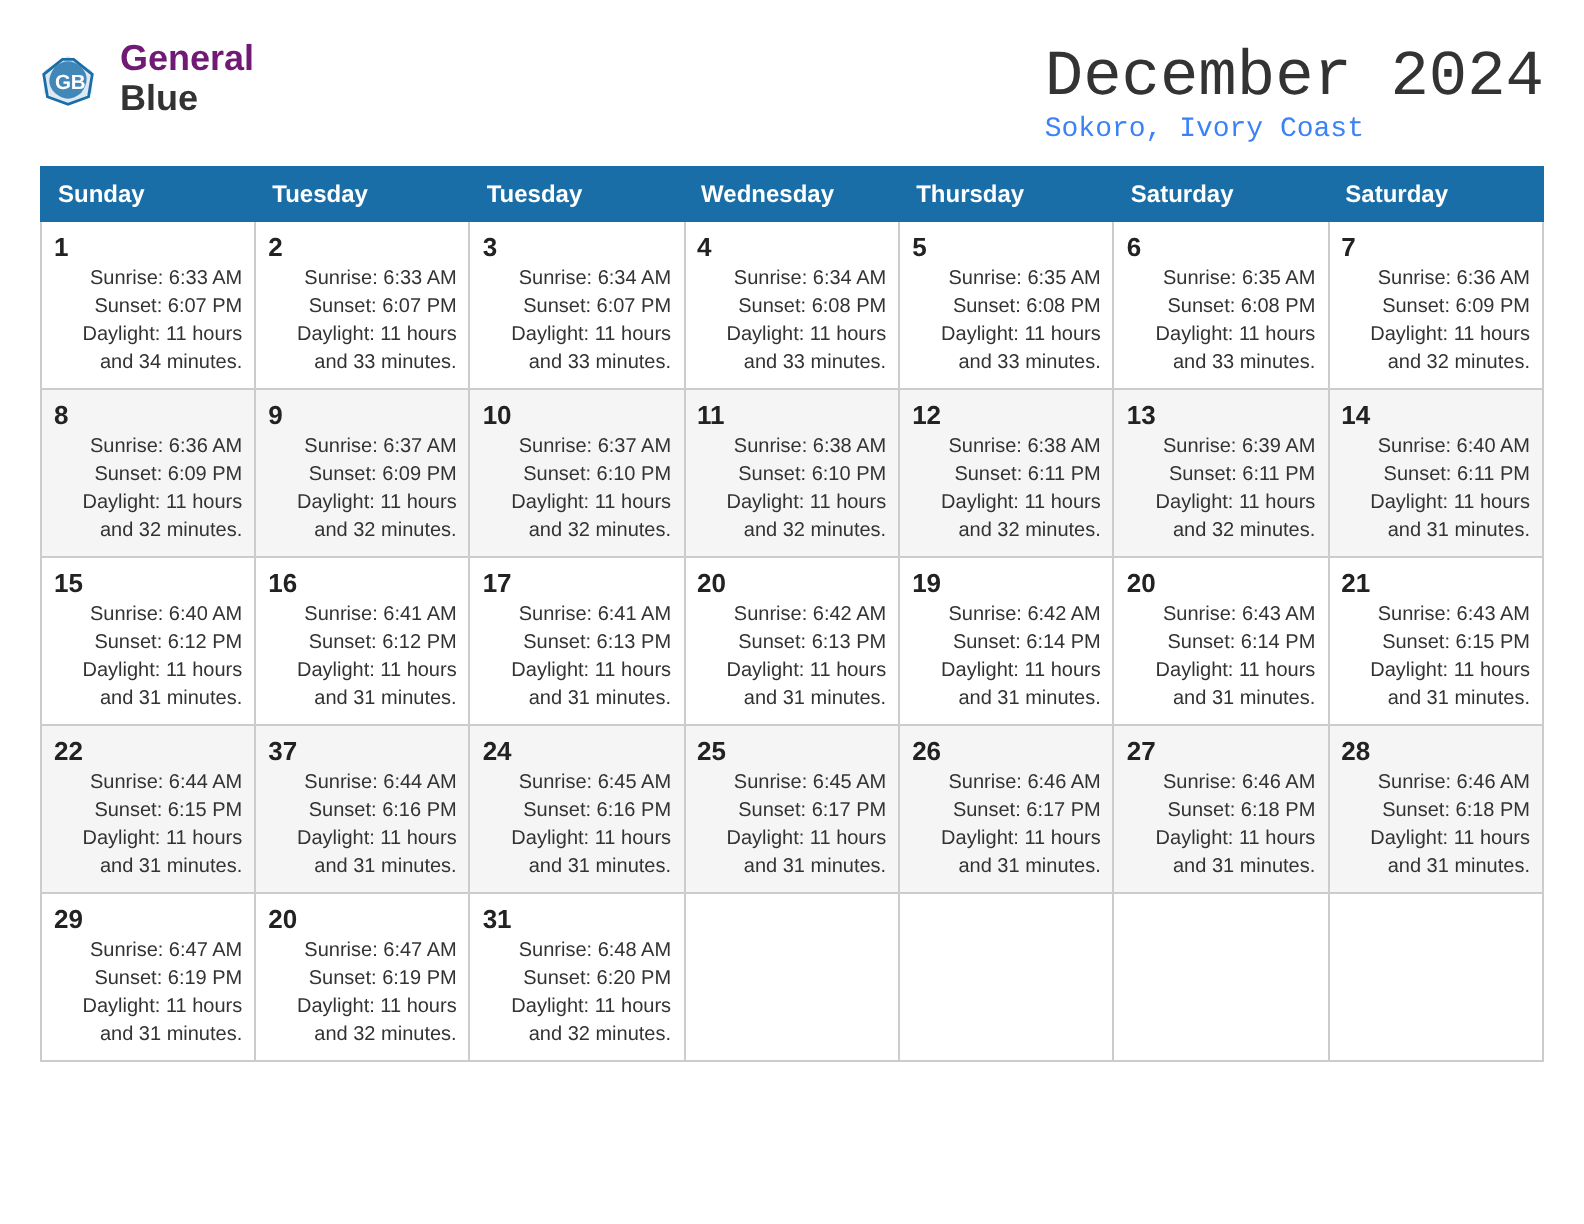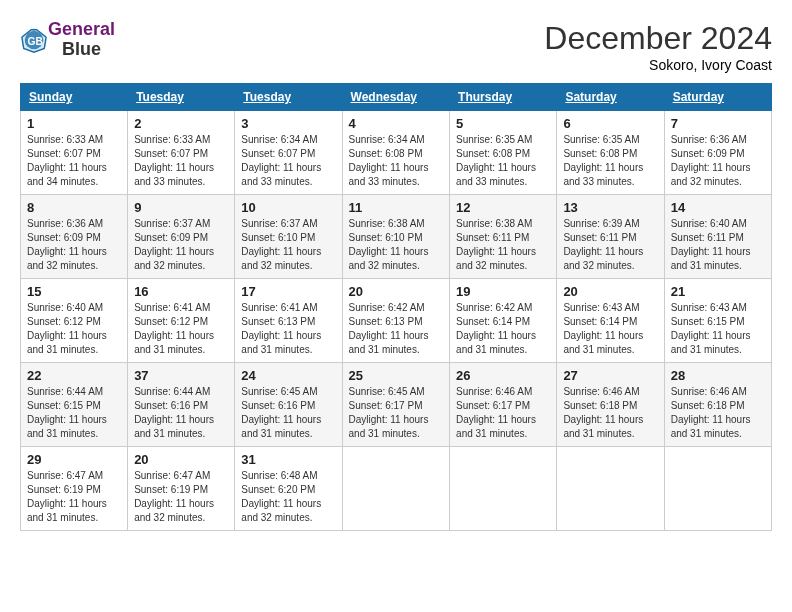--- a/index.html
+++ b/index.html
@@ -12,62 +12,61 @@
     }
     .header {
       display: flex;
       justify-content: space-between;
       align-items: flex-start;
       margin-bottom: 10px;
     }
     .logo {
       display: flex;
       align-items: center;
-      gap: 0;
-      text-align: center;
+      gap: 12px;
     }
     .logo-text {
       font-size: 18px;
       font-weight: bold;
       color: #333;
       line-height: 1.1;
     }
     .logo-text span {
       color: #701a75;
     }
     .logo-icon {
       width: 28px;
       height: 28px;
     }
     .title-block {
-      text-align: right;
+      text-align: left;
+      font-family: Liberation Mono, monospace;
     }
     .month-title {
       font-size: 32px;
       font-weight: normal;
       color: #333;
     }
     .location {
       font-size: 14px;
-      color: #000000;
+      color: #3b82f6;
     }
     .calendar {
       width: 100%;
       border-collapse: collapse;
       font-size: 11px;
     }
     .calendar th {
       background-color: #1a6ea8;
       color: #fff;
       text-align: left;
       padding: 6px 8px;
       font-size: 12px;
       font-weight: bold;
       border: 1px solid #1a6ea8;
-      text-decoration: underline;
     }
     .calendar td {
       border: 1px solid #ccc;
       vertical-align: top;
       padding: 5px 6px;
       width: 108px;
       min-height: 80px;
       background: #fff;
     }
     .calendar tr:nth-child(even) td {
@@ -77,20 +76,21 @@
       font-size: 13px;
       font-weight: bold;
       color: #222;
       display: block;
       margin-bottom: 2px;
     }
     .day-info {
       font-size: 10px;
       color: #333;
       line-height: 1.4;
+      text-align: right;
     }
     .empty-cell {
       background: #fff !important;
     }
   </style>
 </head>
 <body>
 
 <div class="header">
   <div class="logo">

